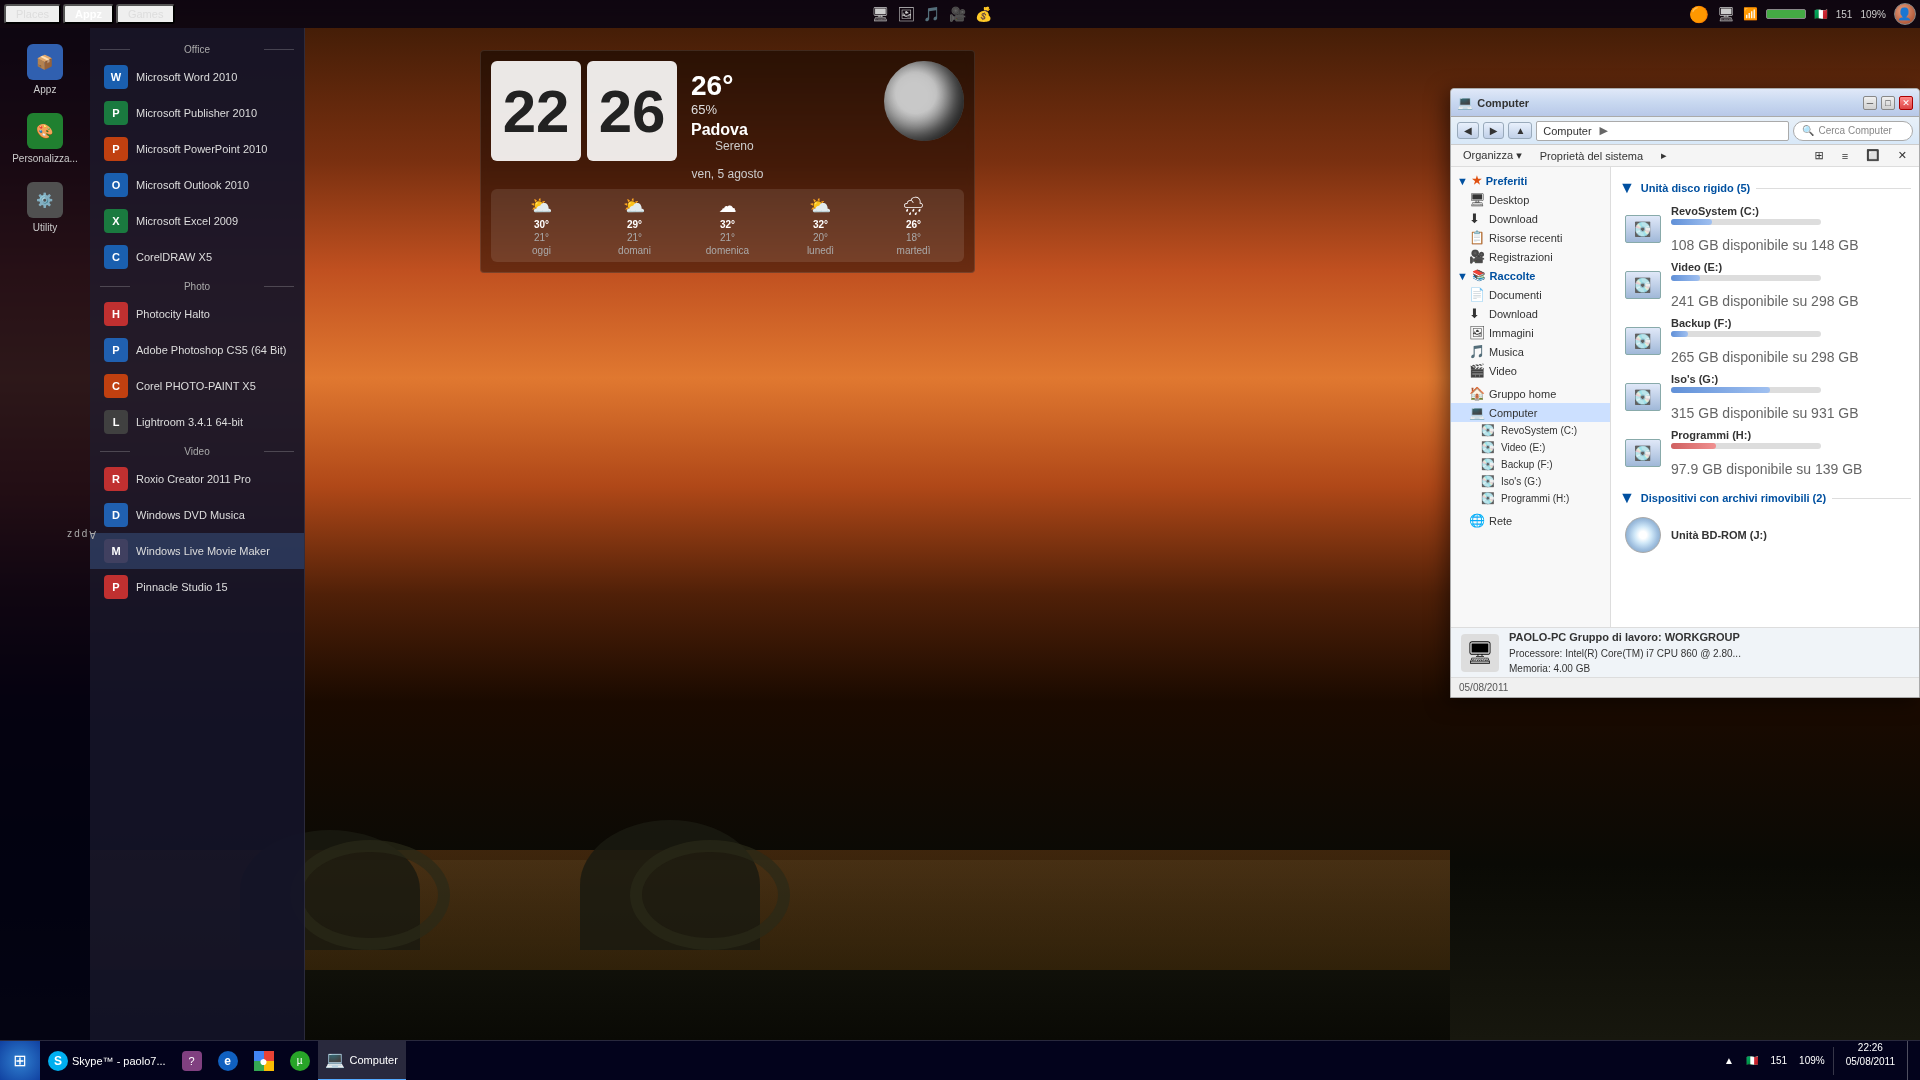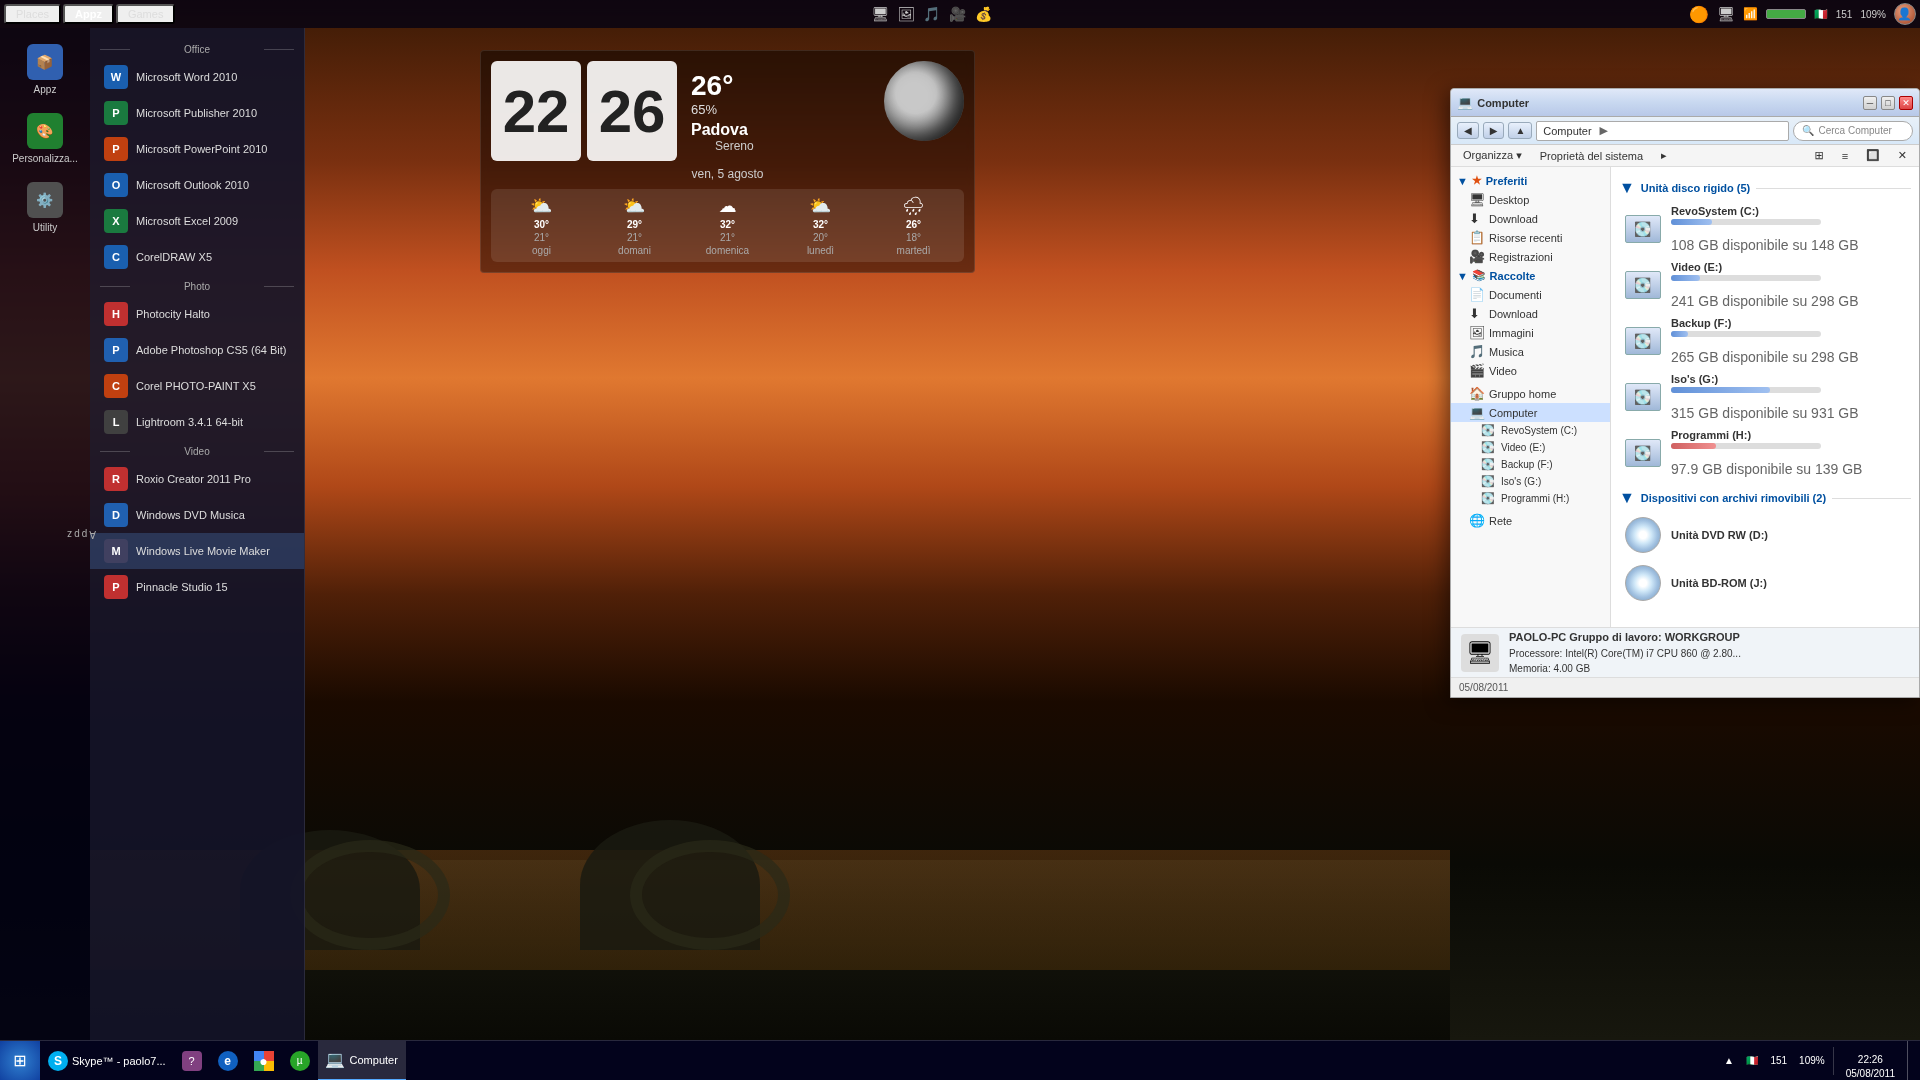--- a/index.html
+++ b/index.html
@@ -97,21 +97,21 @@
       padding: 0 4px;
       height: 40px;
       cursor: pointer;
       font-size: 10px;
     }
 
     #clock {
       display: flex;
       flex-direction: column;
       align-items: center;
-      justify-content: flex-end;
+      justify-content: flex-start;
       padding: 0 8px;
       height: 40px;
       cursor: pointer;
       font-size: 10px;
       line-height: 1.4;
     }
 
     
     #top-bar {
       position: absolute;
@@ -1051,26 +1051,20 @@
           <div class="disk-space-text">97.9 GB disponibile su 139 GB</div>
         </div>
       </div>
 
       <div class="section-header-main removable-section">
         <span style="color:#0050a0;">▼</span>
         <span class="section-label">Dispositivi con archivi rimovibili (2)</span>
         <div class="section-divider"></div>
       </div>
 
-      <div class="removable-item">
-        <div class="optical-icon"></div>
-        <div class="disk-info">
-          <div class="disk-name">Unità DVD RW (D:)</div>
-        </div>
-      </div>
 
       <div class="removable-item">
         <div class="optical-icon"></div>
         <div class="disk-info">
           <div class="disk-name">Unità BD-ROM (J:)</div>
         </div>
       </div>
 
     </div>
   </div>

